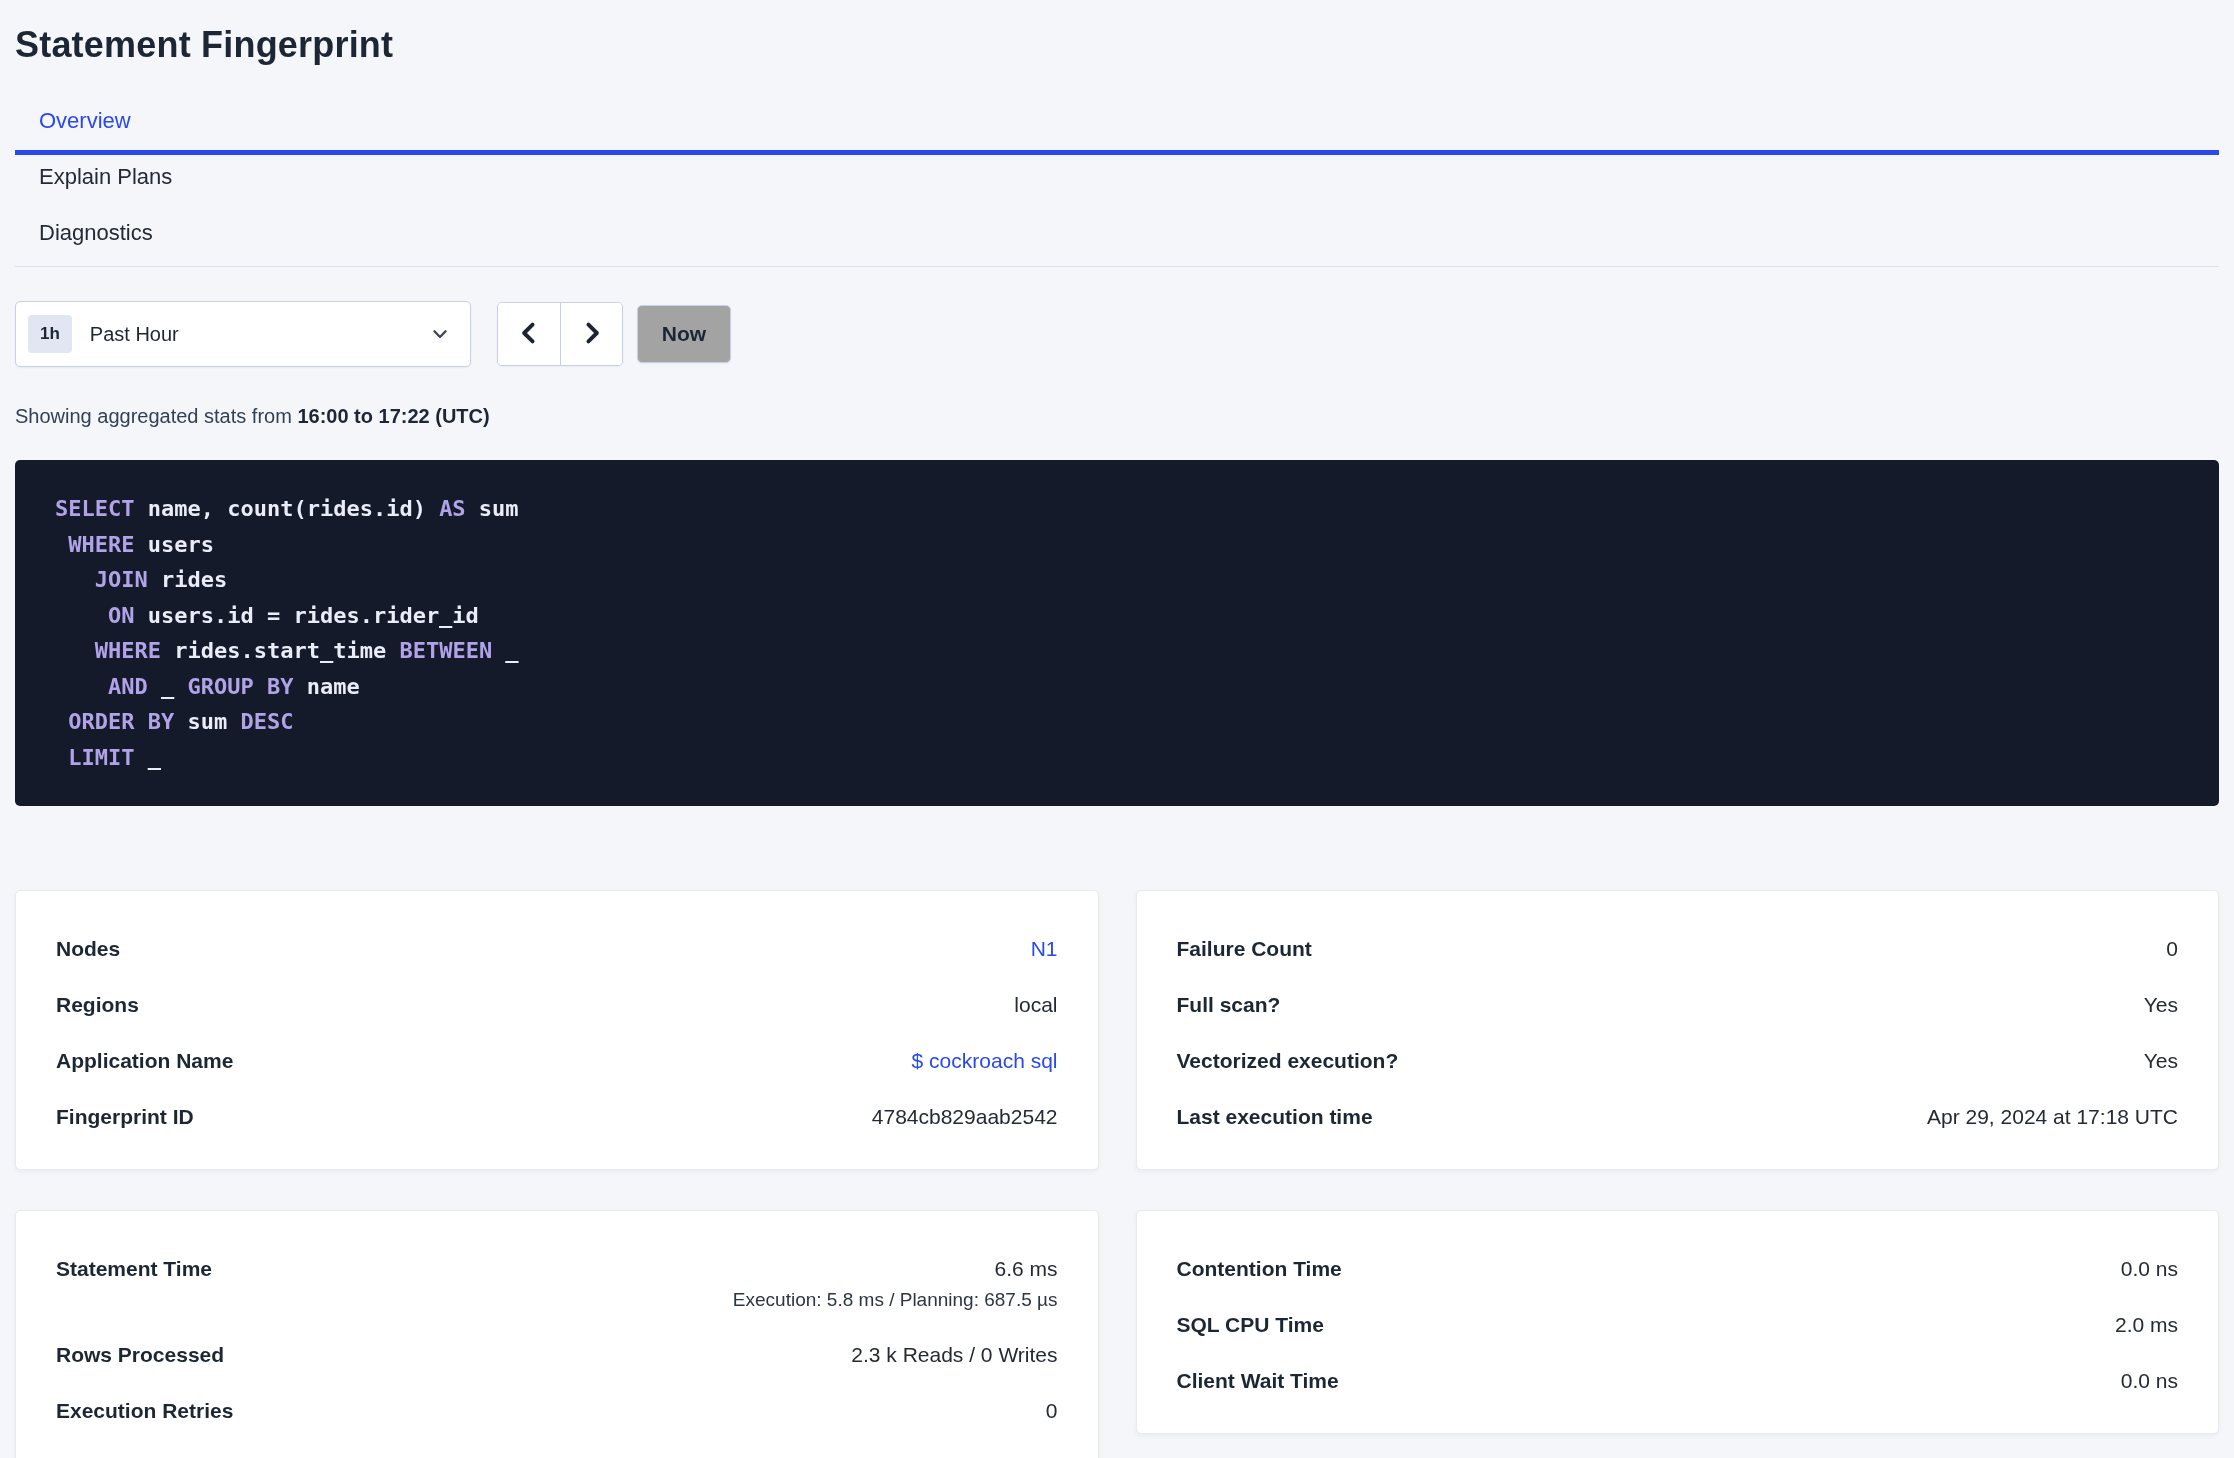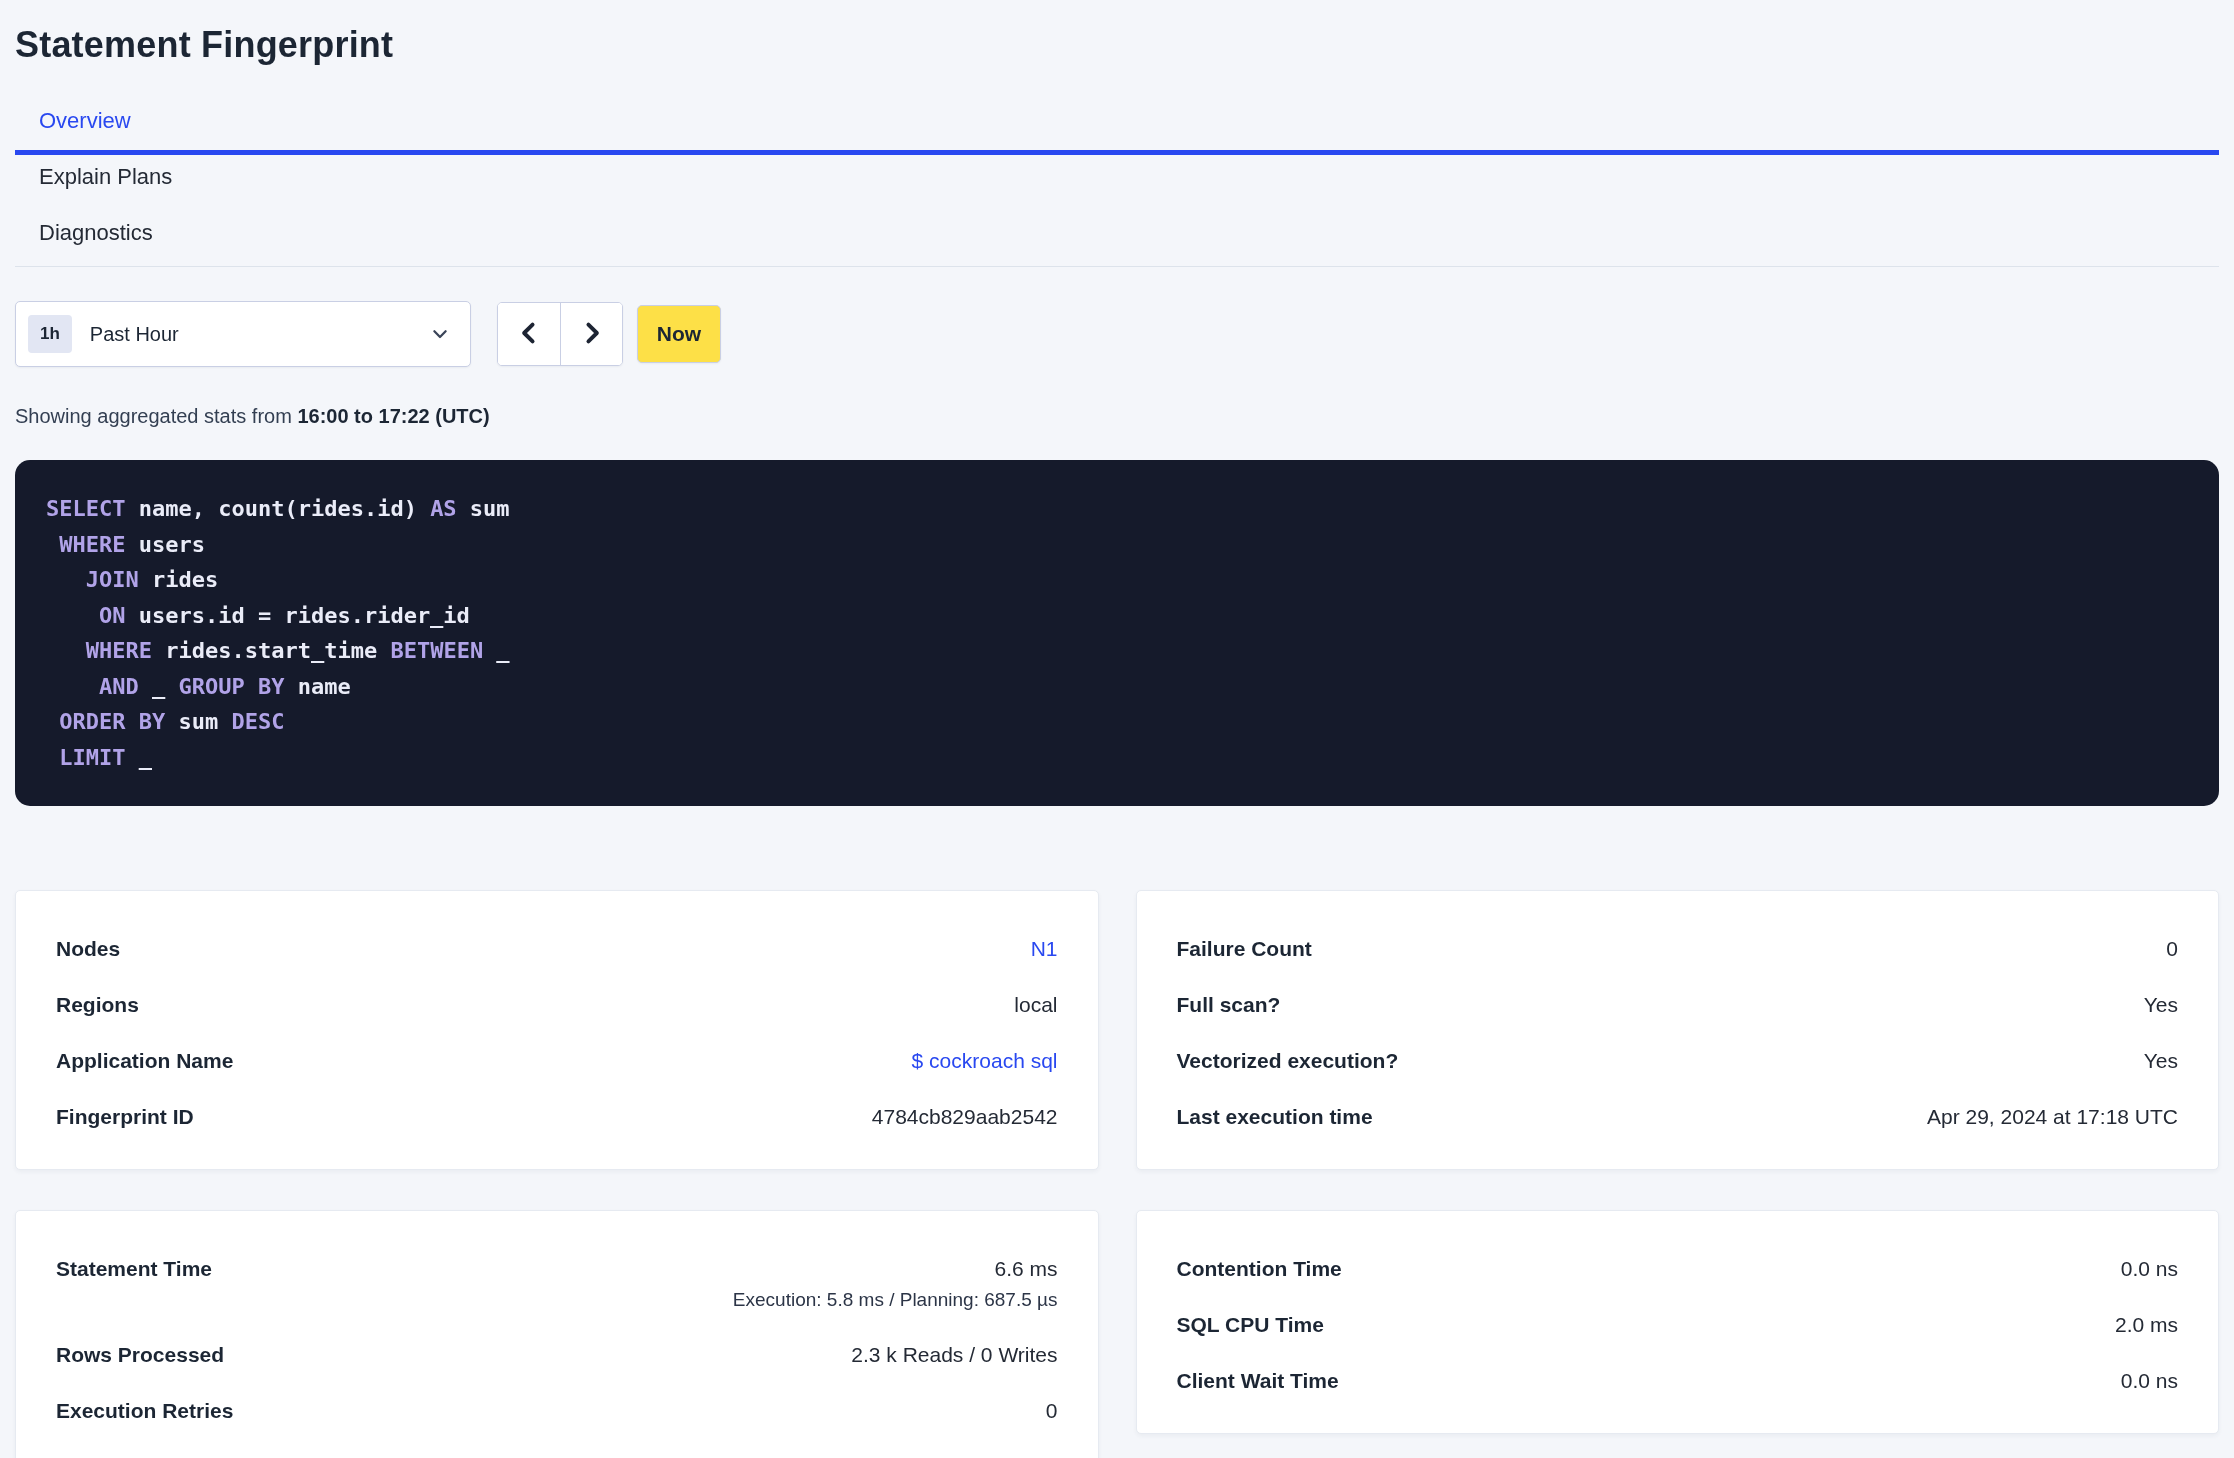--- a/index.html
+++ b/index.html
@@ -98,22 +98,22 @@
   }
   .arrow-btn{
     width:62px;height:100%;
     background:#fff;border:none;cursor:pointer;
     display:flex;align-items:center;justify-content:center;
     color:#1d2433;
   }
   .arrow-btn + .arrow-btn{border-left:1px solid var(--control-border);}
   .now-btn{
     margin-left:14px;
-    width:84px;height:58px;
-    background:#fde047;
+    width:94px;height:58px;
+    background:#a3a3a3;
     border:1px solid var(--control-border);
     border-radius:5px;
     font-family:"Liberation Sans",sans-serif;
     font-size:21px;font-weight:700;
     color:var(--title);
     cursor:pointer;
     box-shadow:0 1px 2px rgba(20,30,60,.05);
   }
 
   
@@ -121,22 +121,22 @@
     margin-top:38px;
     font-size:20px;
     color:#333f52;
   }
   .stats-line b{color:var(--title);font-weight:700;}
 
   
   .sql-box{
     margin-top:32px;
     background:var(--code-bg);
-    border-radius:15px;
-    padding:31px 31px;
+    border-radius:5px;
+    padding:31px 40px;
     min-height:344px;
   }
   .code-line{
     font-family:"DejaVu Sans Mono","Liberation Mono",monospace;
     font-size:22px;
     font-weight:600;
     line-height:35.5px;
     white-space:pre;
     color:var(--code-id);
   }

